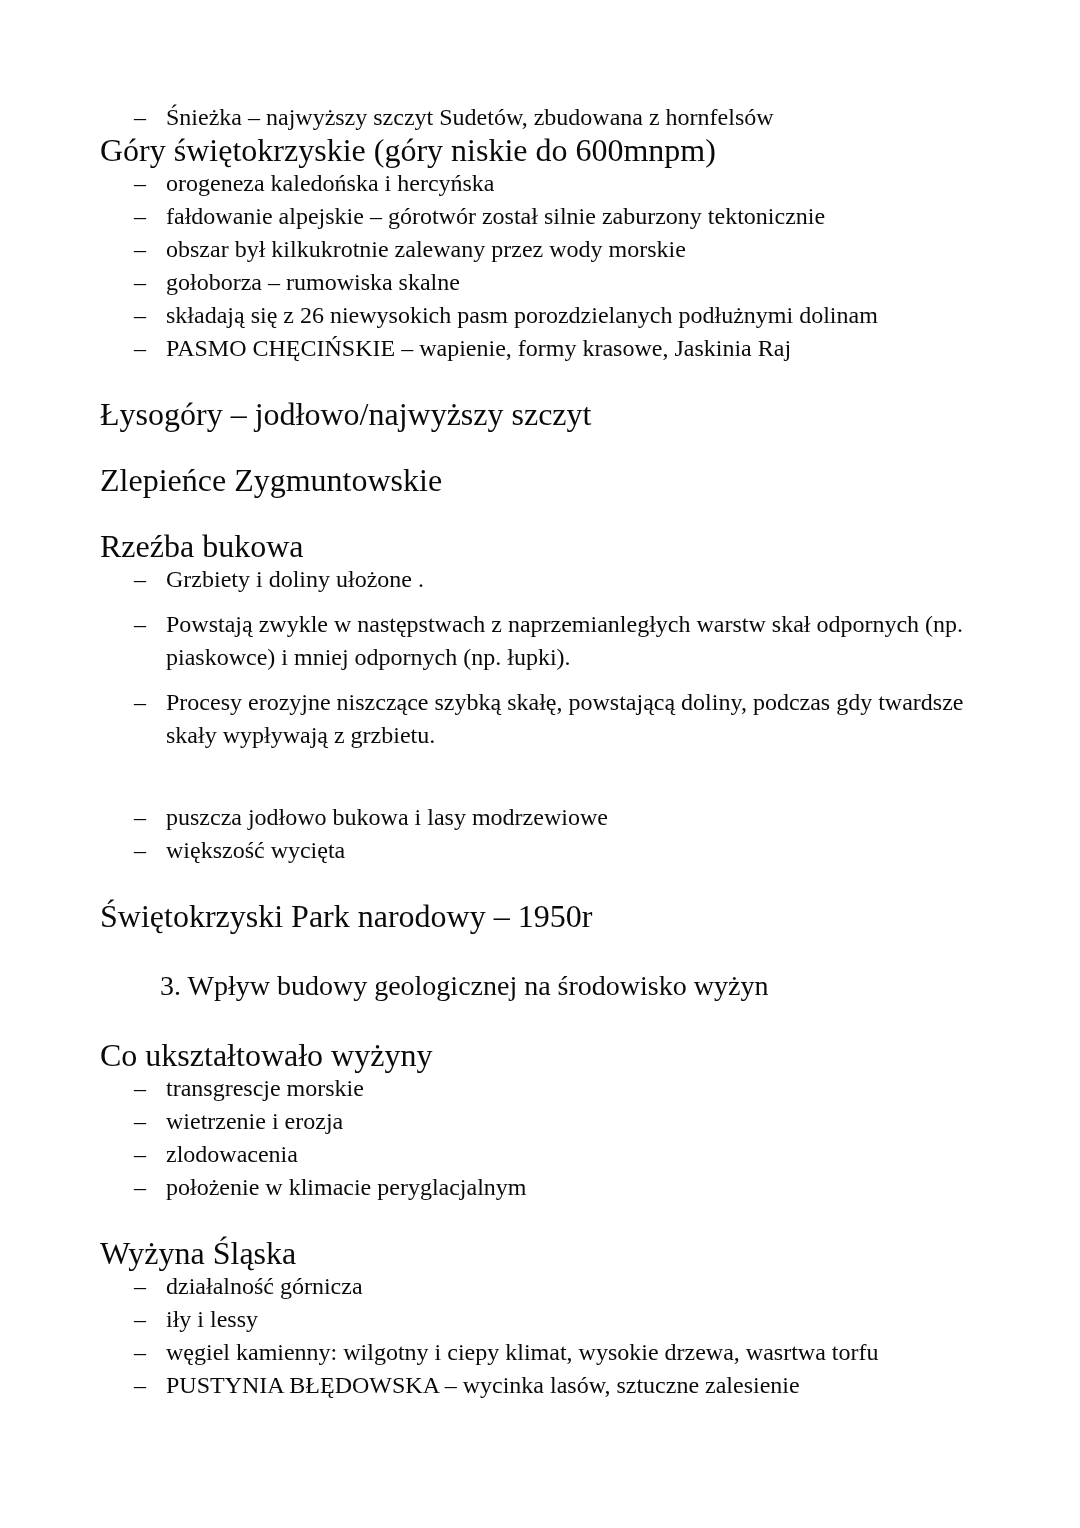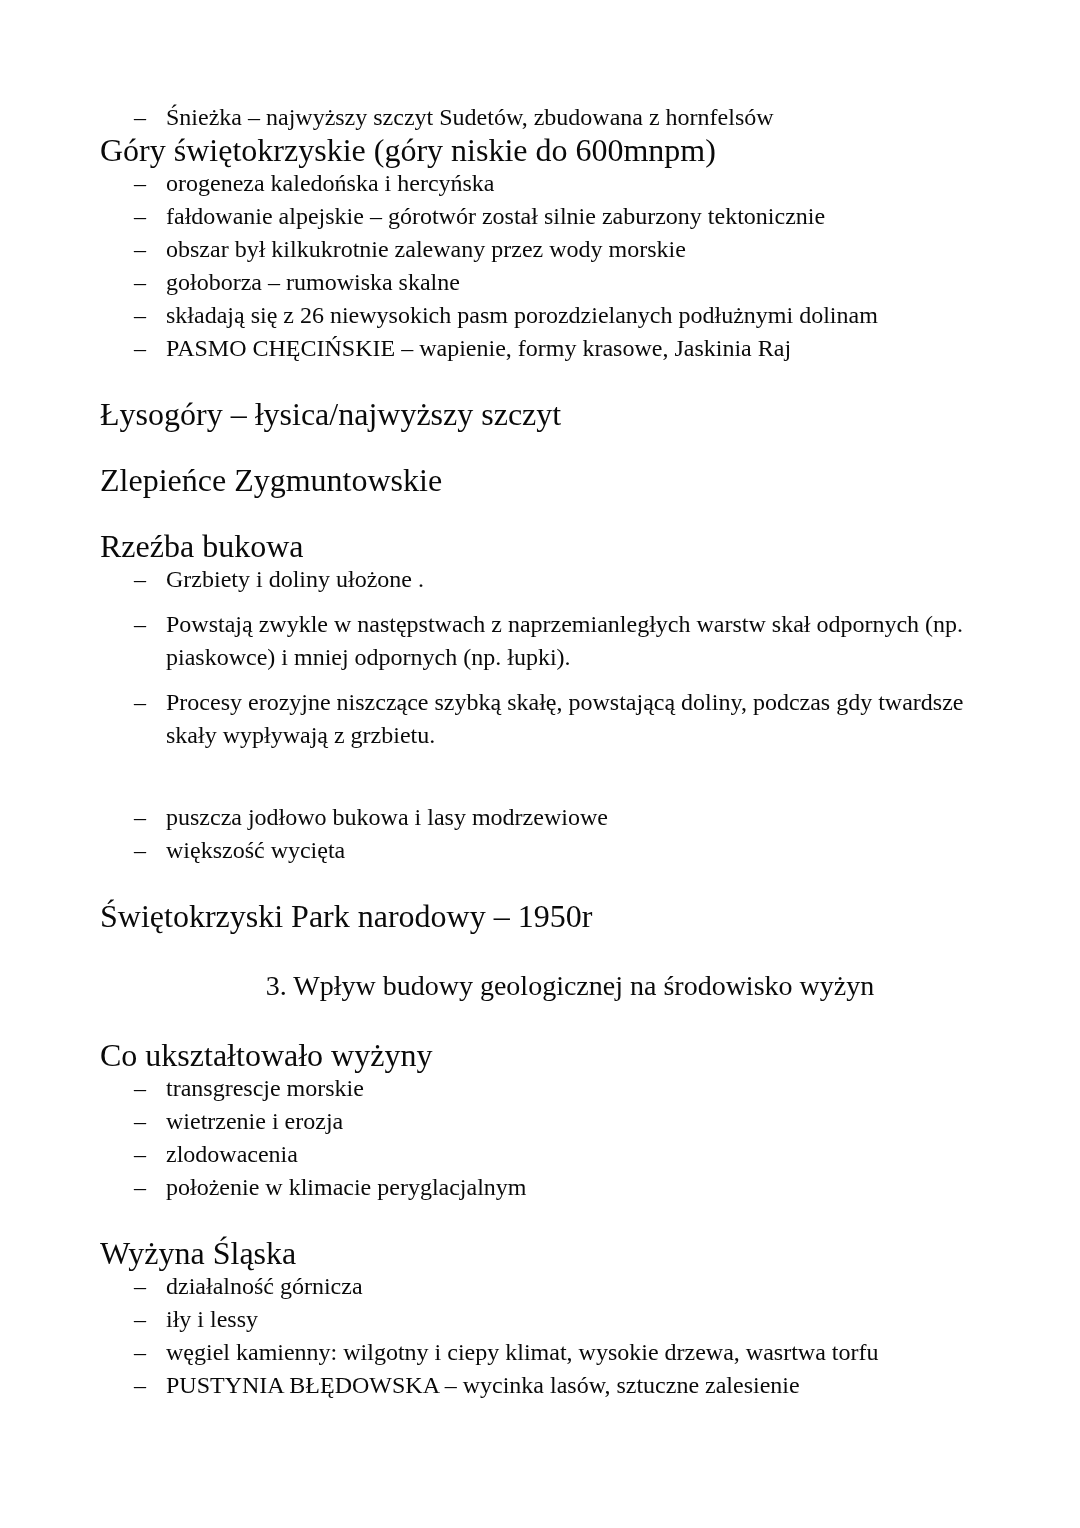--- a/index.html
+++ b/index.html
@@ -74,21 +74,20 @@
   .bullets.loose .bullet:last-child {
     margin-bottom: 0;
   }
 
   
   .heading {
     margin: 0;
     font-size: 28px;
     line-height: 40px;
     font-weight: normal;
-    text-align: center;
     padding-left: 60px;
   }
 </style>
 </head>
 <body>
 
 <div class="page">
   <div class="doc-body">
 
     <ul class="bullets">
@@ -122,21 +121,21 @@
         <span class="btext">składają się z 26 niewysokich pasm porozdzielanych podłużnymi dolinam</span>
       </li>
       <li class="bullet">
         <span class="dash">–</span>
         <span class="btext">PASMO CHĘCIŃSKIE – wapienie, formy krasowe, Jaskinia Raj</span>
       </li>
     </ul>
 
     <div class="spacer"></div>
 
-    <p class="para">Łysogóry – łysica/najwyższy szczyt</p>
+    <p class="para">Łysogóry – jodłowo/najwyższy szczyt</p>
 
     <div class="spacer"></div>
 
     <p class="para">Zlepieńce Zygmuntowskie</p>
 
     <div class="spacer"></div>
 
     <p class="para">Rzeźba bukowa</p>
 
     <ul class="bullets loose">

